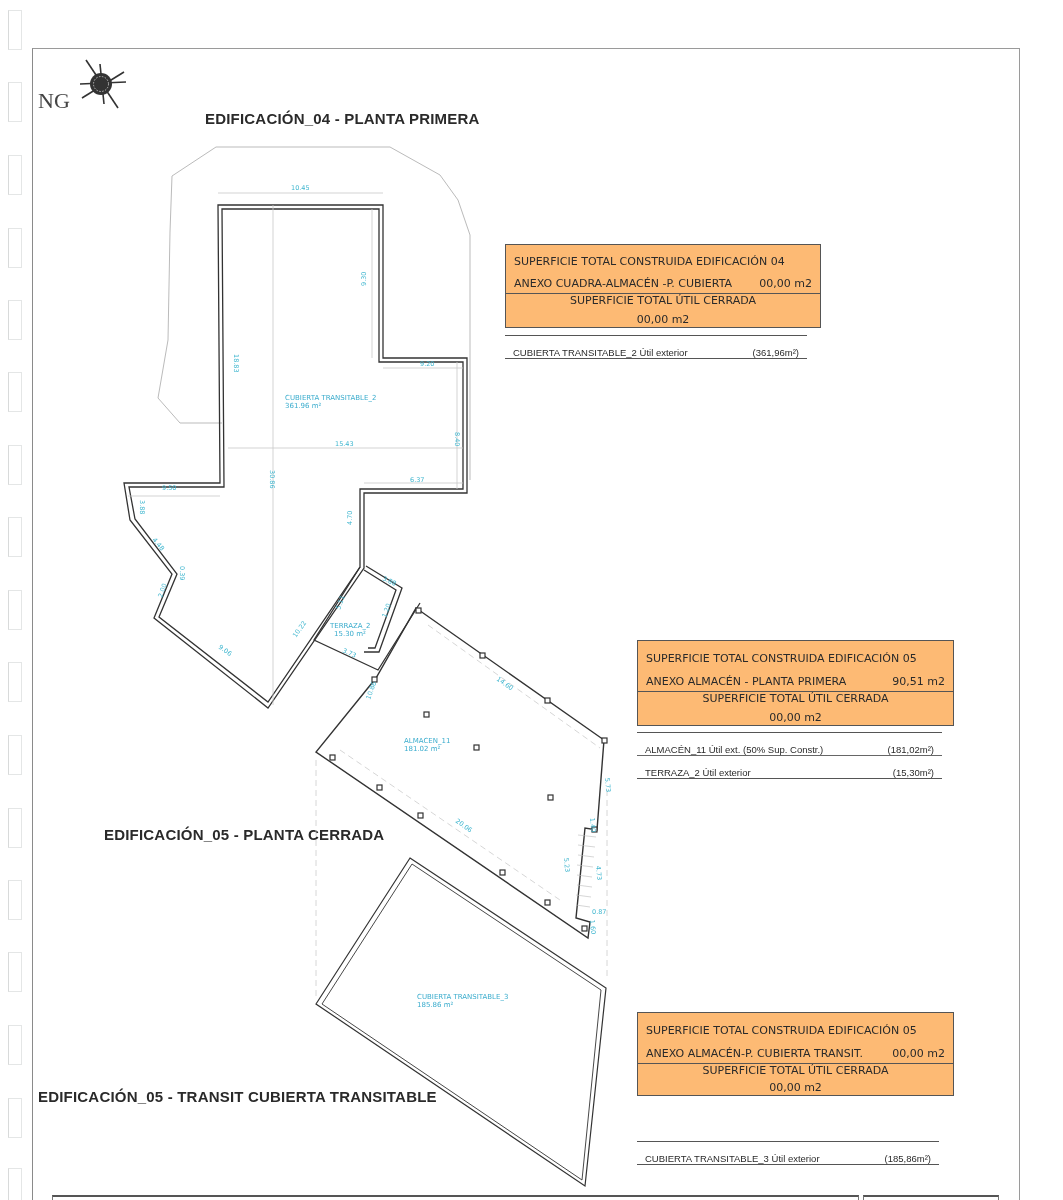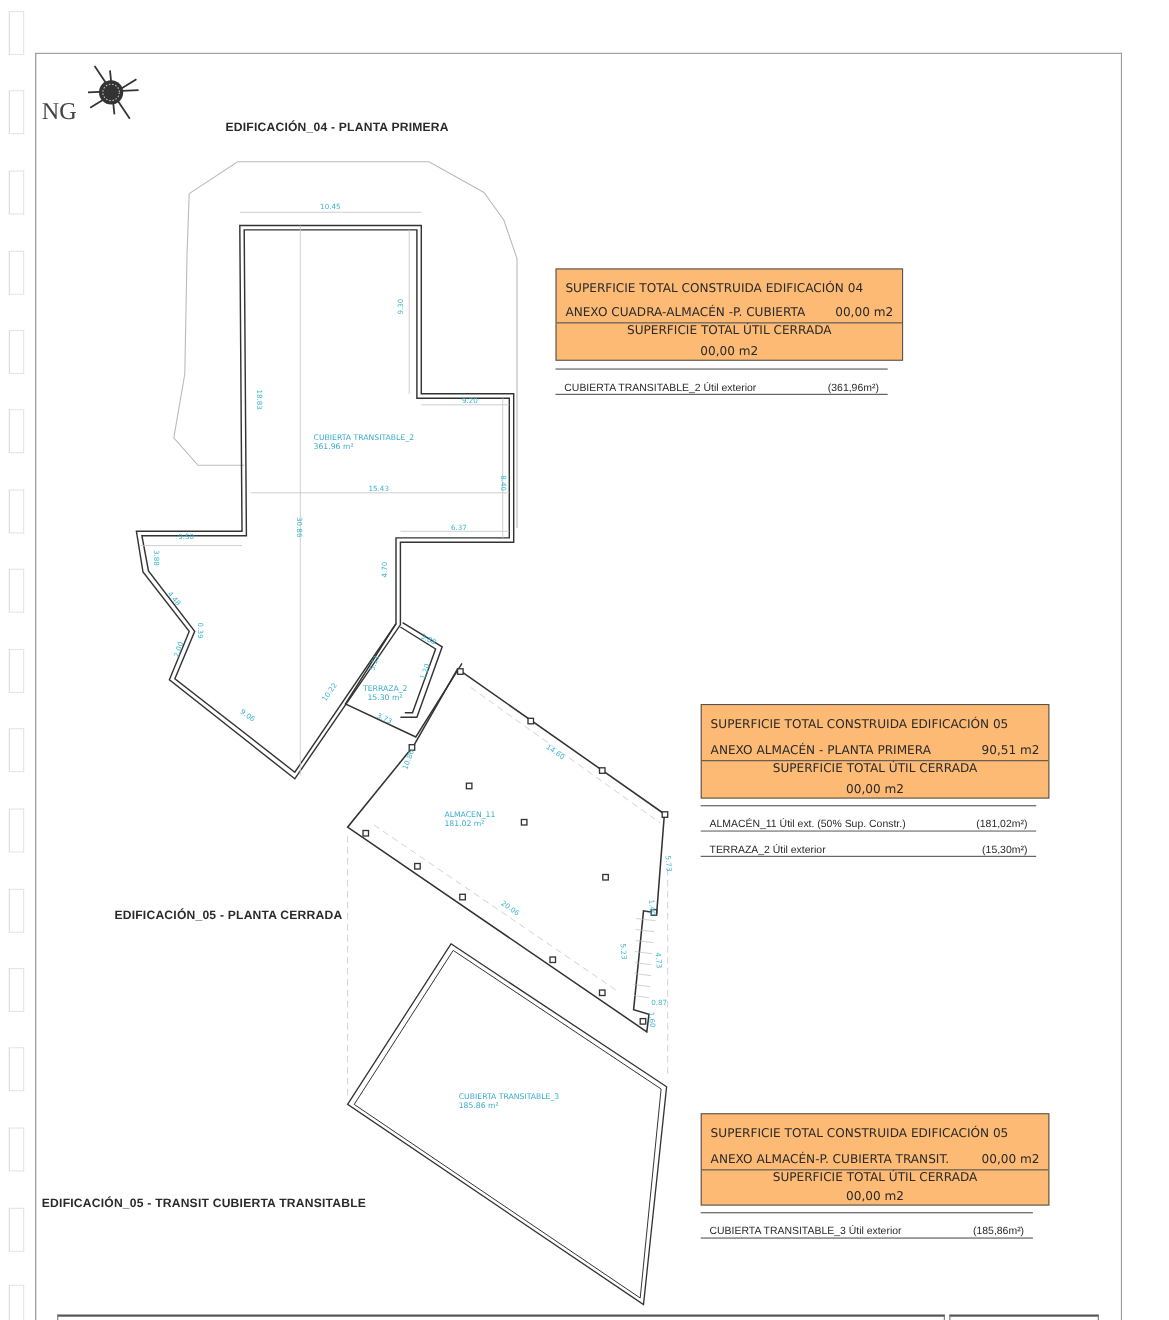--- a/index.html
+++ b/index.html
@@ -1,19 +1,19 @@
 <!DOCTYPE html>
 <html><head>
 <meta charset="utf-8">
 <style>
   html, body { margin: 0; padding: 0; background: #ffffff; }
   body { width: 1063px; height: 1200px; position: relative; overflow: hidden; font-family: "DejaVu Sans", sans-serif; }
   .binder { position: absolute; left: 8px; width: 12px; height: 38px; border: 1px solid #e4e6e6; border-left-color:#d8dada; }
   .page-frame { position: absolute; left: 32px; top: 48px; width: 986px; height: 1160px; border-left: 1px solid #8a8a8a; border-top: 1px solid #9a9a9a; border-right: 1px solid #9a9a9a; }
-  .section-title { position: absolute; font-family: "Liberation Sans", sans-serif; font-weight: 700; font-size: 11px; color: #2a2a2a; letter-spacing: 0.2px; white-space: nowrap; }
+  .section-title { position: absolute; font-family: "Liberation Sans", sans-serif; font-weight: 700; font-size: 15px; color: #2a2a2a; letter-spacing: 0.2px; white-space: nowrap; }
   .ng { position: absolute; left: 38px; top: 88px; font-family: "Liberation Serif", serif; font-size: 22px; color: #444; }
   svg.plan { position: absolute; left: 0; top: 0; }
   .dim { font-family: "DejaVu Sans", sans-serif; font-size: 6.5px; fill: #3fb6cf; }
   .roomlbl { font-family: "DejaVu Sans", sans-serif; font-size: 7px; fill: #3aaccd; }
   .sumbox { position: absolute; border: 1px solid #555; background: #fdba74; font-family: "DejaVu Sans", sans-serif; font-size: 11px; color: #2a2a2a; }
   .sumbox .row { display: flex; justify-content: space-between; align-items: center; padding: 0 8px; white-space: nowrap; }
   .sumbox .sep { border-top: 1px solid #555; flex-direction: column; }
   .util { position: absolute; border-top: 1px solid #555; border-bottom: 1px solid #555; font-family: "Liberation Sans", sans-serif; font-size: 9.5px; color: #2a2a2a; }
   .util .urow { display: flex; justify-content: space-between; align-items: flex-end; padding: 0 8px; white-space: nowrap; height: 22px; }
   .util .urow + .urow { border-top: 1px solid #666; }
@@ -234,21 +234,21 @@
   </div>
   <div class="row" style="height:20px">
     <span>ANEXO ALMACÉN-P. CUBIERTA TRANSIT.</span>
     <span>00,00 m2</span>
   </div>
   <div class="row sep" style="height:30px">
     <span>SUPERFICIE TOTAL ÚTIL CERRADA</span>
     <span>00,00 m2</span>
   </div>
 </div>
-<div class="util" style="left:637px;top:1102px;width:302px">
+<div class="util" style="left:637px;top:1141px;width:302px">
   <div class="urow">
     <span>CUBIERTA TRANSITABLE_3 Útil exterior</span>
     <span>(185,86m²)</span>
   </div>
 </div>
 
 <div class="bottom-strip" style="left:52px;width:805px"></div>
 <div class="bottom-strip" style="left:863px;width:134px"></div>
 
 </body></html>

